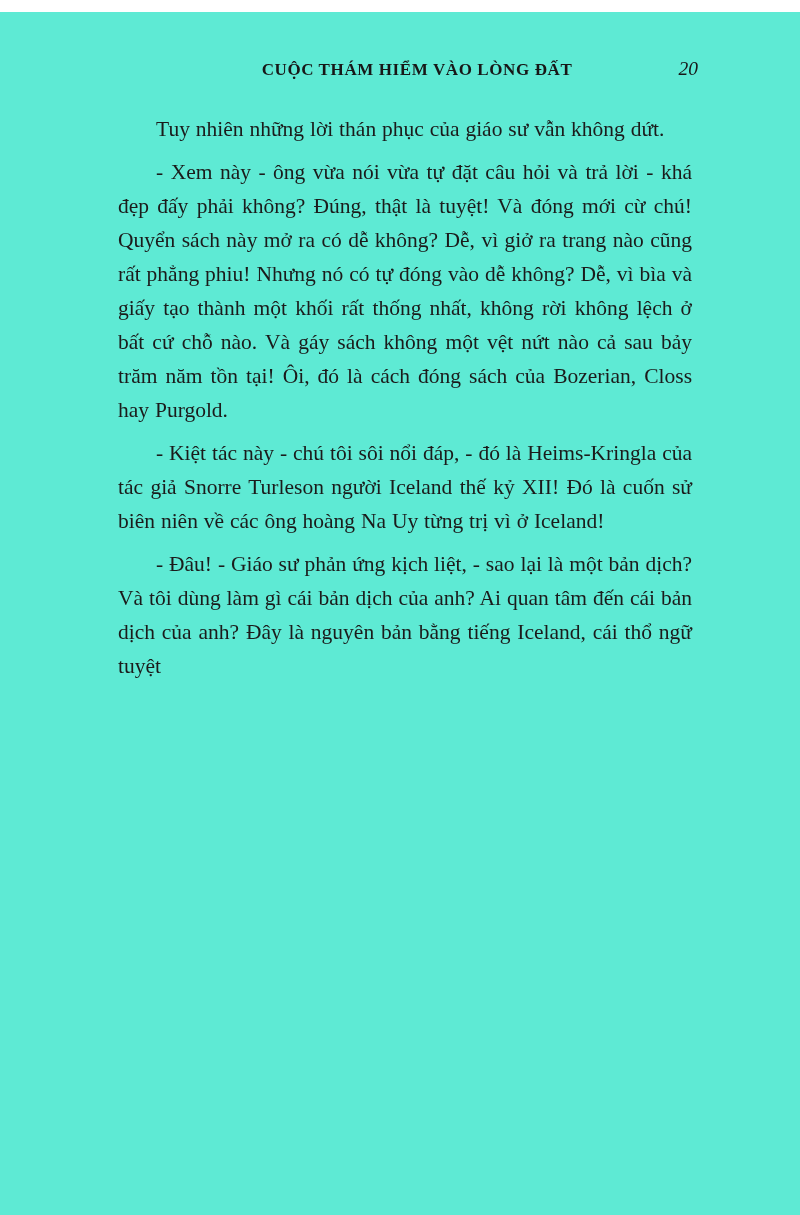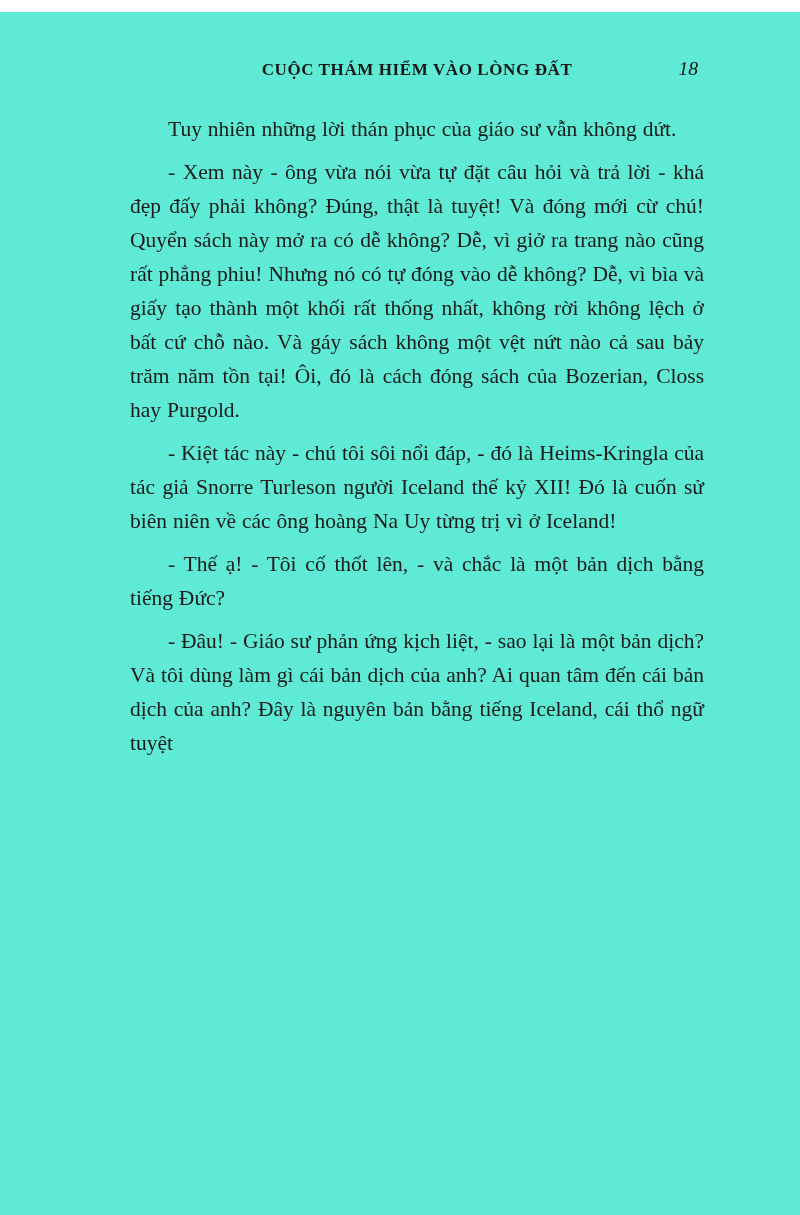--- a/index.html
+++ b/index.html
@@ -31,21 +31,21 @@
     position: absolute;
     right: 6px;
     top: -2px;
     font-style: italic;
     font-size: 19.5px;
     color: #171717;
   }
   .body-text {
     position: absolute;
     top: 100px;
-    left: 130px;
+    left: 118px;
     width: 574px;
   }
   .para {
     font-size: 21.5px;
     line-height: 34px;
     text-align: justify;
     text-indent: 38px;
     margin-bottom: 9px;
     word-spacing: 0.5px;
   }
@@ -53,24 +53,23 @@
     margin-bottom: 0;
   }
 </style>
 </head>
 <body>
 
 <div class="page">
 
   <header class="running-head">
     <span class="head-title">CUỘC THÁM HIỂM VÀO LÒNG ĐẤT</span>
-    <span class="page-num">18</span>
+    <span class="page-num">20</span>
   </header>
 
   <main class="body-text">
     <p class="para">Tuy nhiên những lời thán phục của giáo sư vẫn không dứt.</p>
     <p class="para">- Xem này - ông vừa nói vừa tự đặt câu hỏi và trả lời - khá đẹp đấy phải không? Đúng, thật là tuyệt! Và đóng mới cừ chú! Quyển sách này mở ra có dễ không? Dễ, vì giở ra trang nào cũng rất phẳng phiu! Nhưng nó có tự đóng vào dễ không? Dễ, vì bìa và giấy tạo thành một khối rất thống nhất, không rời không lệch ở bất cứ chỗ nào. Và gáy sách không một vệt nứt nào cả sau bảy trăm năm tồn tại! Ôi, đó là cách đóng sách của Bozerian, Closs hay Purgold.</p>
     <p class="para">- Kiệt tác này - chú tôi sôi nổi đáp, - đó là Heims-Kringla của tác giả Snorre Turleson người Iceland thế kỷ XII! Đó là cuốn sử biên niên về các ông hoàng Na Uy từng trị vì ở Iceland!</p>
-    <p class="para">- Thế ạ! - Tôi cố thốt lên, - và chắc là một bản dịch bằng tiếng Đức?</p>
     <p class="para last">- Đâu! - Giáo sư phản ứng kịch liệt, - sao lại là một bản dịch? Và tôi dùng làm gì cái bản dịch của anh? Ai quan tâm đến cái bản dịch của anh? Đây là nguyên bản bằng tiếng Iceland, cái thổ ngữ tuyệt</p>
   </main>
 
 </div>
 
 </body></html>

